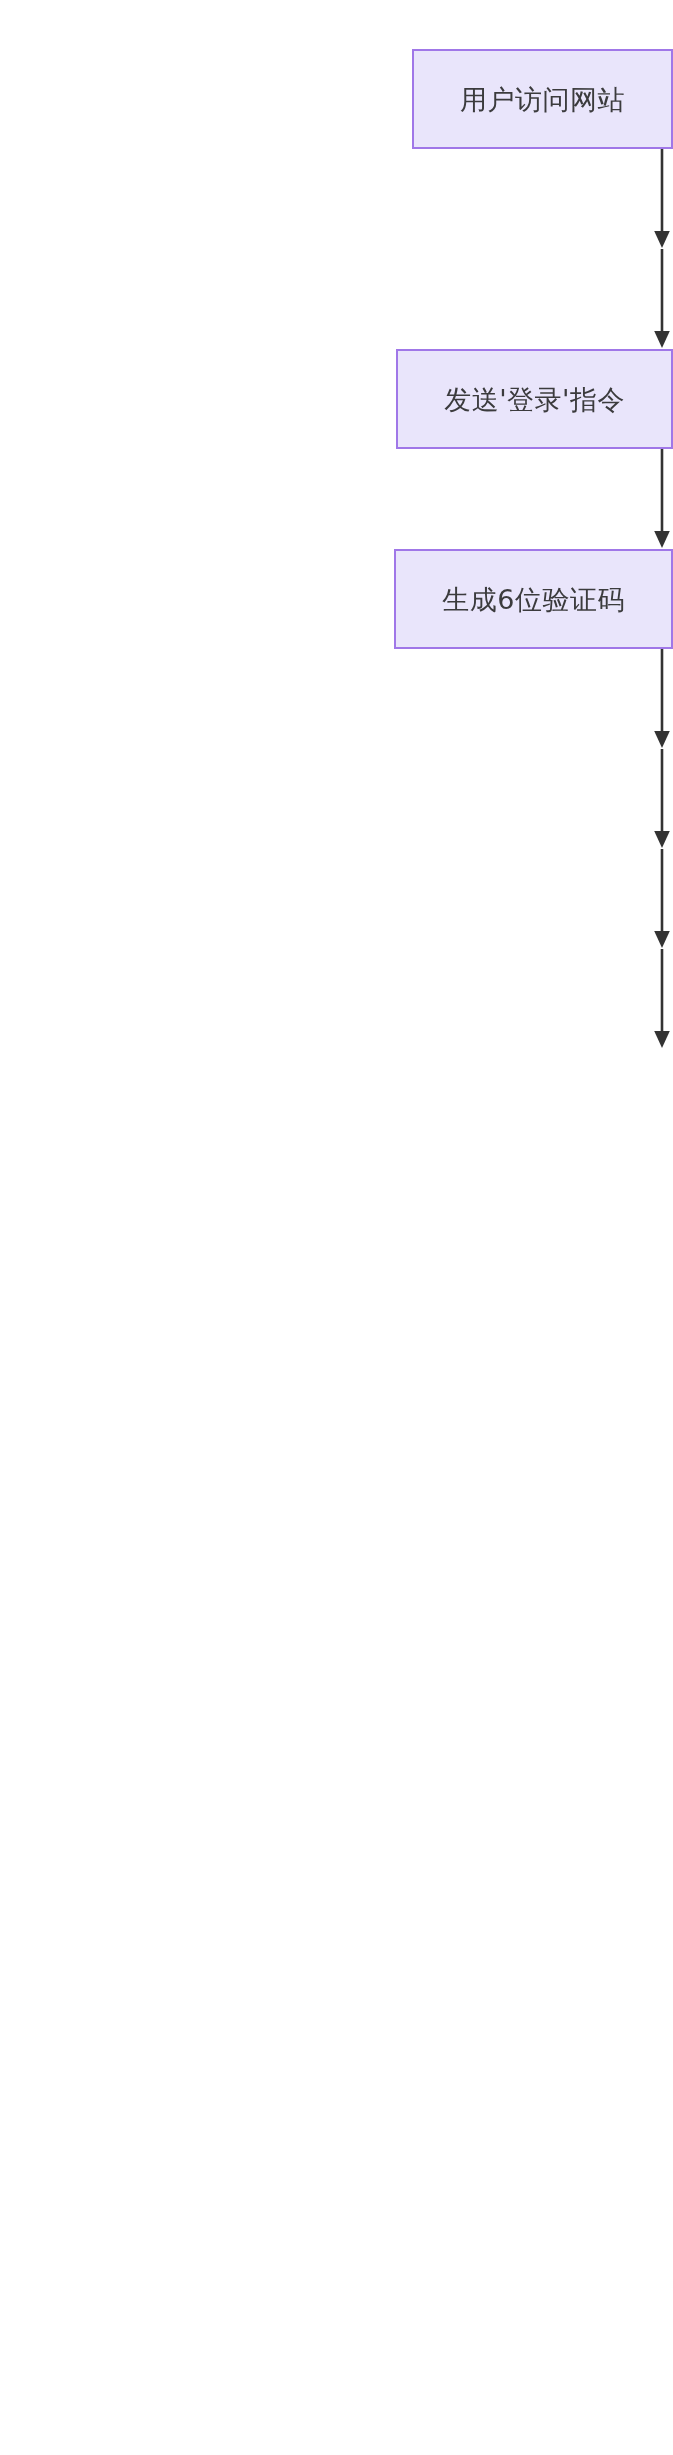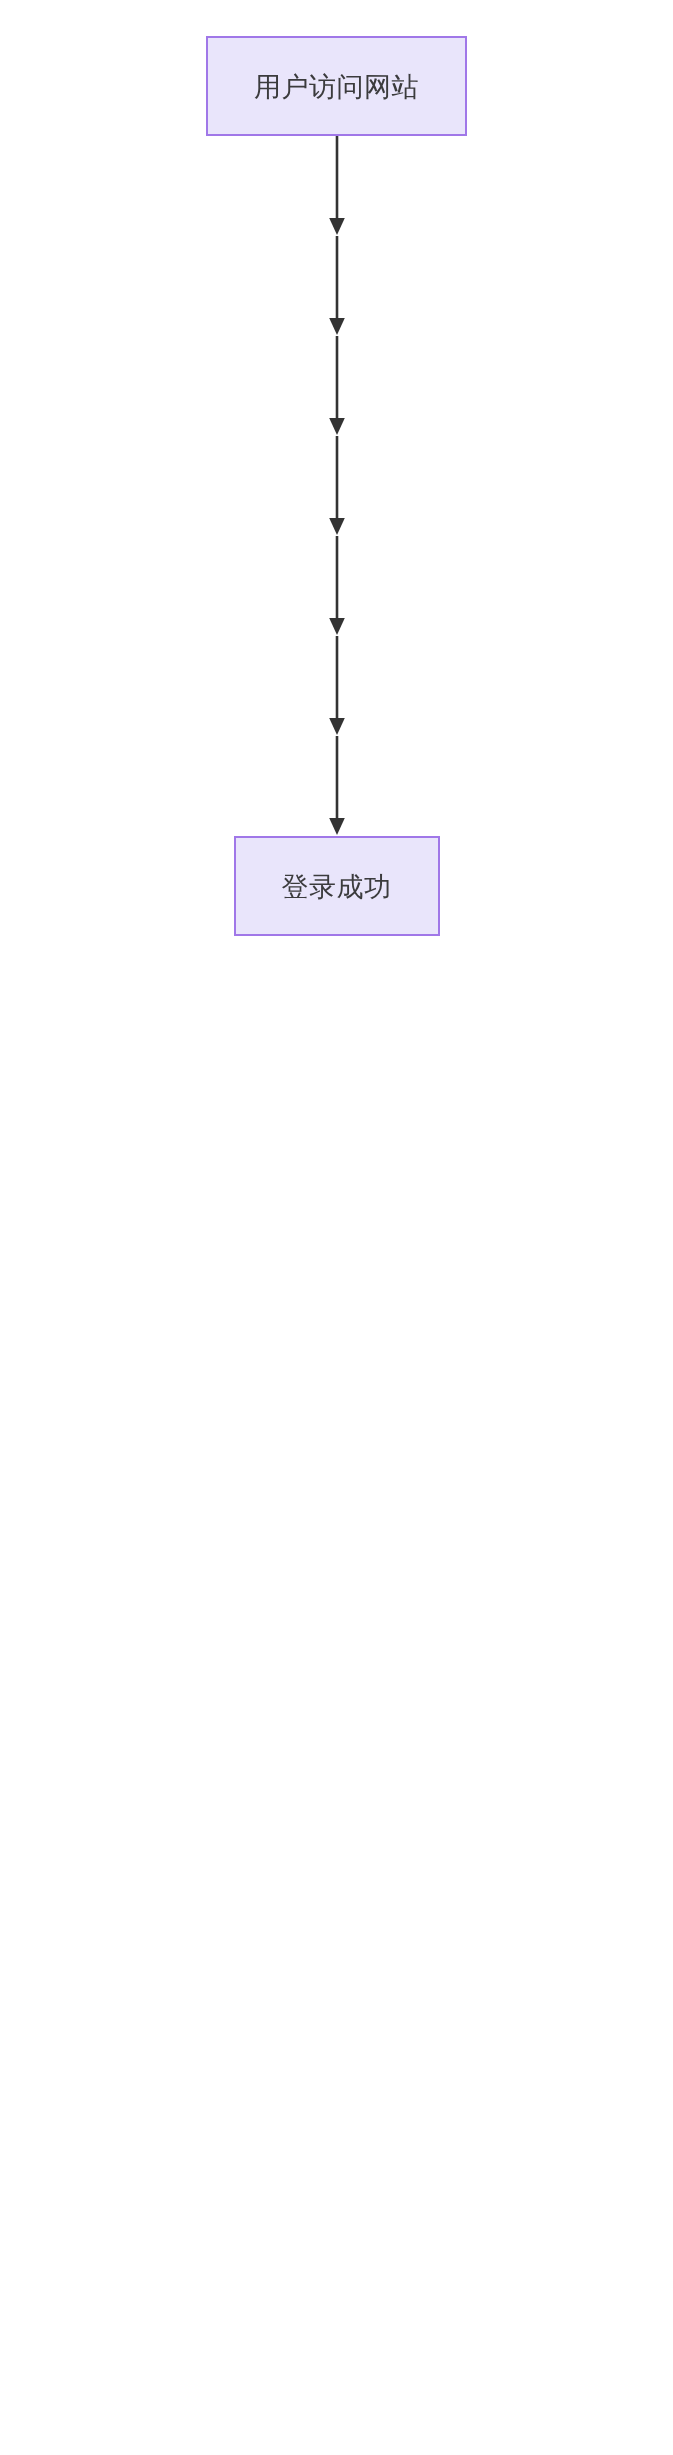--- a/index.html
+++ b/index.html
@@ -18,25 +18,25 @@
   #flowchart-root {
     position: relative;
     width: 673px;
     height: 2455px;
     background: #ffffff;
   }
 
   .flow-column {
     position: absolute;
     left: 0;
-    top: 4px;
+    top: 17px;
     width: 673px;
     display: flex;
     flex-direction: column;
-    align-items: center;
+    align-items: flex-end;
   }
 
   
   .node {
     box-sizing: border-box;
     height: 100px;
     border: 2px solid #a077e8;
     background: #e9e5fb;
     display: flex;
     align-items: center;
@@ -85,20 +85,34 @@
     </div>
 
 
     <div class="edge">
       <svg width="22" height="100" viewBox="0 0 22 100" xmlns="http://www.w3.org/2000/svg">
         <line x1="11" y1="0" x2="11" y2="86" stroke="#333333" stroke-width="2.6"></line>
         <polygon points="11,99 3.2,82 18.8,82" fill="#333333"></polygon>
       </svg>
     </div>
 
+    <div class="node">
+      <span class="node-label">发送'登录'指令</span>
+    </div>
+
+    <div class="edge">
+      <svg width="22" height="100" viewBox="0 0 22 100" xmlns="http://www.w3.org/2000/svg">
+        <line x1="11" y1="0" x2="11" y2="86" stroke="#333333" stroke-width="2.6"></line>
+        <polygon points="11,99 3.2,82 18.8,82" fill="#333333"></polygon>
+      </svg>
+    </div>
+
+    <div class="node">
+      <span class="node-label">生成6位验证码</span>
+    </div>
 
     <div class="edge">
       <svg width="22" height="100" viewBox="0 0 22 100" xmlns="http://www.w3.org/2000/svg">
         <line x1="11" y1="0" x2="11" y2="86" stroke="#333333" stroke-width="2.6"></line>
         <polygon points="11,99 3.2,82 18.8,82" fill="#333333"></polygon>
       </svg>
     </div>
 
 
     <div class="edge">
@@ -118,25 +132,14 @@
 
 
     <div class="edge">
       <svg width="22" height="100" viewBox="0 0 22 100" xmlns="http://www.w3.org/2000/svg">
         <line x1="11" y1="0" x2="11" y2="86" stroke="#333333" stroke-width="2.6"></line>
         <polygon points="11,99 3.2,82 18.8,82" fill="#333333"></polygon>
       </svg>
     </div>
 
 
-    <div class="edge">
-      <svg width="22" height="100" viewBox="0 0 22 100" xmlns="http://www.w3.org/2000/svg">
-        <line x1="11" y1="0" x2="11" y2="86" stroke="#333333" stroke-width="2.6"></line>
-        <polygon points="11,99 3.2,82 18.8,82" fill="#333333"></polygon>
-      </svg>
-    </div>
-
-    <div class="node">
-      <span class="node-label">登录成功</span>
-    </div>
-
   </div>
 </div>
 
 </body></html>

